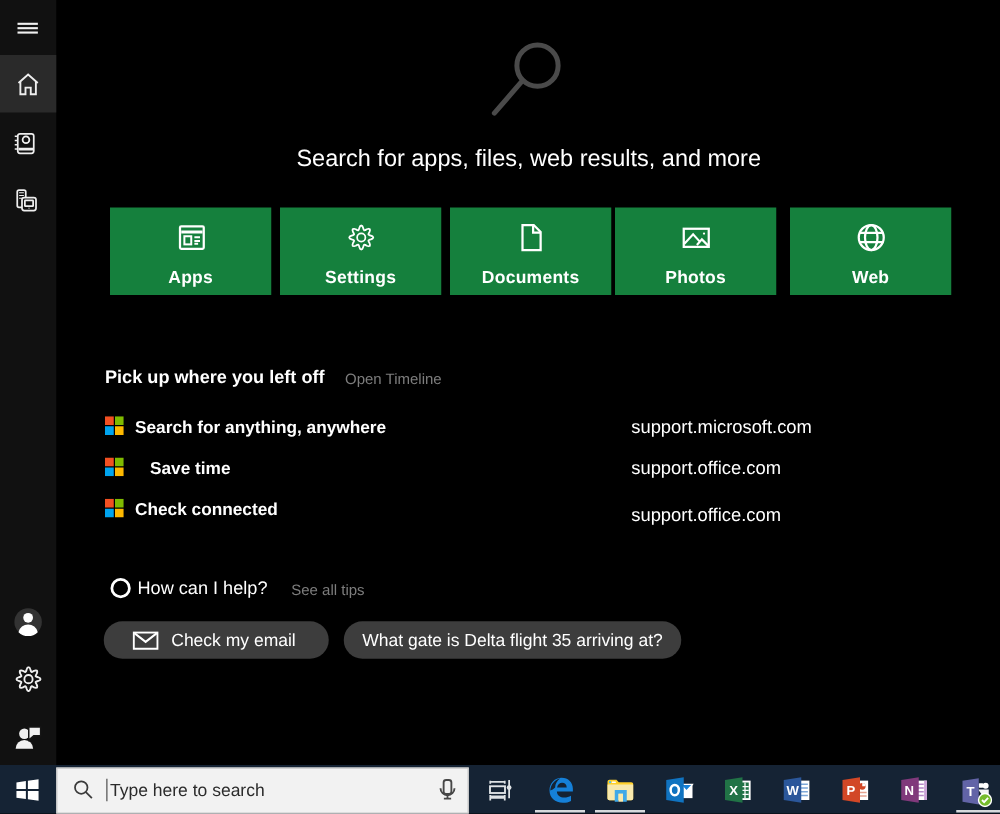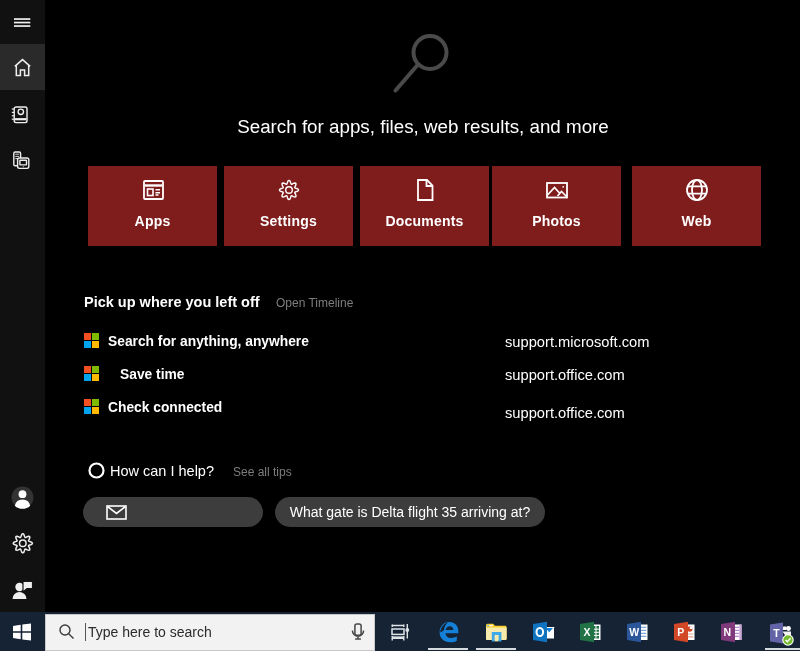--- a/index.html
+++ b/index.html
@@ -4,21 +4,21 @@
 <style>
 * { margin:0; padding:0; box-sizing:border-box; }
 html,body { width:800px; height:651px; overflow:hidden; }
 body { background:#000; font-family:"Liberation Sans", sans-serif; position:relative; }
 .abs { position:absolute; }
 
 #rail { left:0; top:0; width:45px; height:612px; background:#111111; }
 #homeblk { left:0; top:44px; width:45px; height:46px; background:#2a2a2a; }
 .railico { left:0; width:45px; text-align:center; }
 
-.tile { top:166px; width:129px; height:80px; background:#7f1d1d; color:#fff; text-align:center; }
+.tile { top:166px; width:129px; height:70px; background:#15803d; color:#fff; text-align:center; }
 .tile .lbl { position:absolute; left:0; right:0; top:47px; font-size:14px; font-weight:bold; letter-spacing:0.2px; }
 .tile svg { position:absolute; left:50%; transform:translateX(-50%); top:12px; }
 
 .rowtxt { font-size:13.8px; font-weight:bold; color:#fff; }
 .rowurl { font-size:14.7px; color:#fff; }
 .gray { color:#7d7d7d; }
 .chip { top:497px; height:30px; background:#3d3d3d; border-radius:15px; color:#fff; font-size:14px; line-height:30px; }
 
 #bar { left:0; top:612px; width:800px; height:39px; background:#152334; }
 #sbox { left:45px; top:614px; width:330px; height:37px; background:#f2f2f2; border:1px solid #c8c8c8; }
@@ -182,20 +182,21 @@
     <circle cx="8.5" cy="8.5" r="7" fill="none" stroke="#fff" stroke-width="2.2"></circle>
   </svg>
 <div class="abs" style="left:110px; top:463px; color:#fff; font-size:14.5px; font-weight:normal;">How can I help?</div>
 <div class="abs gray" style="left:233px; top:465px; font-size:12px;">See all tips</div>
 
 <div class="abs chip" style="left:83px; width:180px;">
   <svg class="abs" style="left:23px; top:8px" width="21" height="15" viewBox="0 0 21 15">
     <rect x="1" y="1" width="19" height="13" fill="none" stroke="#fff" stroke-width="1.6"></rect>
     <path d="M1.5 1.5 L10.5 8.5 L19.5 1.5" fill="none" stroke="#fff" stroke-width="1.6"></path>
   </svg>
+  <span style="position:absolute; left:54px;">Check my email</span>
 </div>
 <div class="abs chip" style="left:275px; width:270px; text-align:center;">What gate is Delta flight 35 arriving at?</div>
 
 <div class="abs" id="bar"></div>
 <svg class="abs" style="left:13px; top:623px" width="18" height="18" viewBox="0 0 18 18">
   <g fill="#fff">
       <path d="M0 2.9 L7.7 1.8 V8.2 H0 Z M9.3 1.6 L18 0.4 V8.2 H9.3 Z M0 9.8 H7.7 V16.2 L0 15.1 Z M9.3 9.8 H18 V17.6 L9.3 16.4 Z"></path>
     </g>
 </svg>
 <div class="abs" id="sbox"></div>

